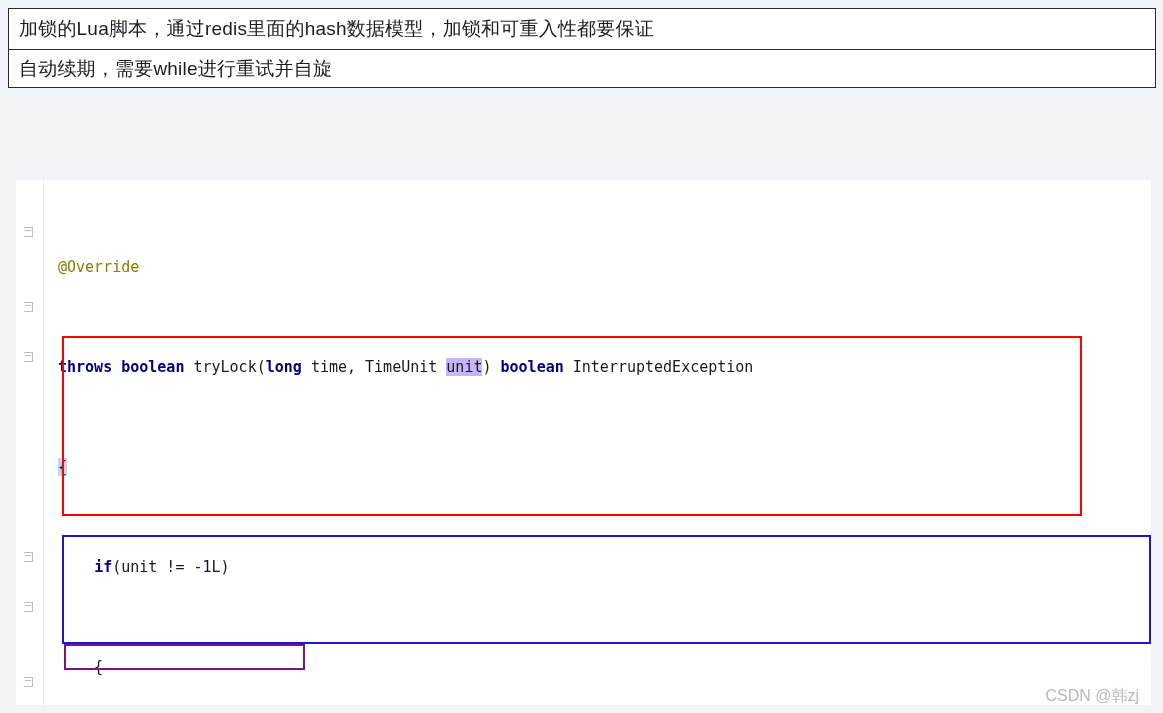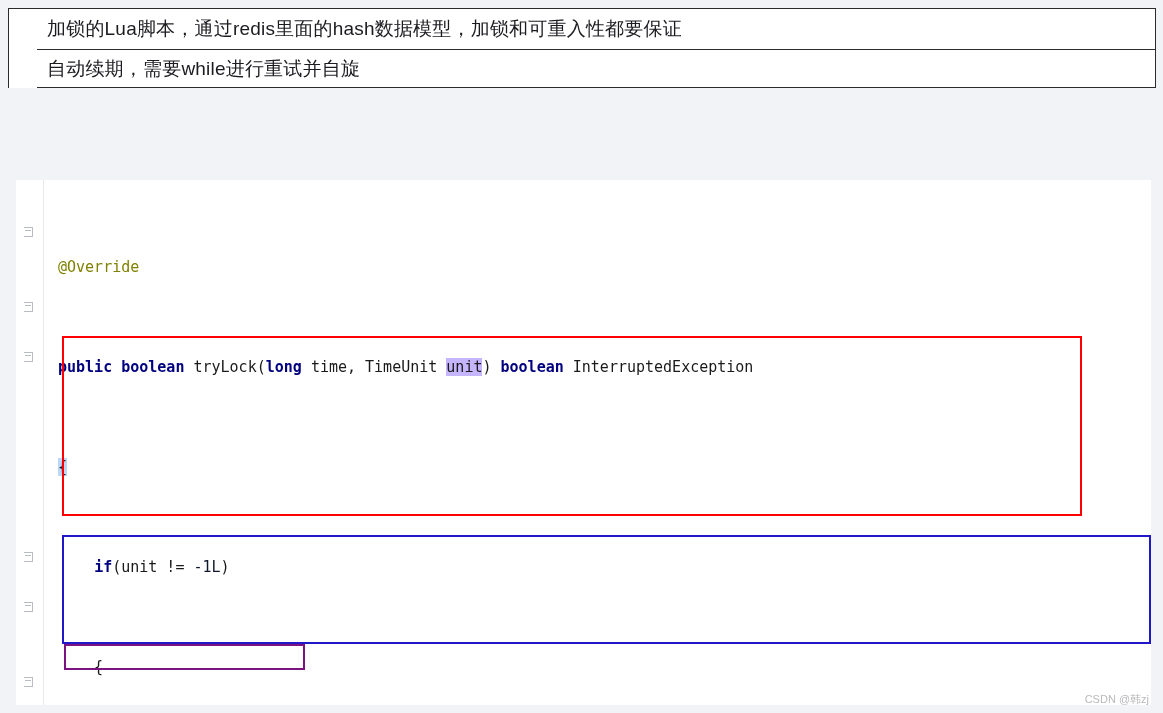--- a/index.html
+++ b/index.html
@@ -12,21 +12,20 @@
   }
 
   
   .notes{
     position:absolute;
     left:8px; top:8px; width:1148px;
     border:1px solid #2b2b2b;
     border-bottom:none;
     background:#ffffff;
     box-sizing:border-box;
-    padding-left:28px;
   }
   .note-row{
     border-bottom:1px solid #2b2b2b;
     box-sizing:border-box;
     display:flex;align-items:center;
     padding:0 10px;
     font-size:19px;
     color:#1b1b20;
     letter-spacing:0.2px;
     white-space:nowrap;
@@ -92,22 +91,22 @@
   .hlbox{background:#c4b5fd;}
   .sel{background:#bcd8f7;}
 
   
   .obox{position:absolute;box-sizing:border-box;z-index:5;pointer-events:none;}
   .obox.red{border:2px solid #ff0000;}
   .obox.blue{border:2px solid #2018c8;}
   .obox.purple{border:2px solid #7b1380;}
 
   .watermark{
-    position:absolute;right:14px;bottom:6px;
-    font-size:11px;color:#b9b9bc;
+    position:absolute;right:24px;bottom:6px;
+    font-size:16px;color:#b9b9bc;
     font-family:"Liberation Sans",sans-serif;
     z-index:8;
   }
 </style>
 </head>
 <body>
 
 <div class="notes">
   <div class="note-row r0">
     <span>加锁的Lua脚本，通过redis里面的hash数据模型，加锁和可重入性都要保证</span>
@@ -125,21 +124,21 @@
     <span class="fold minus" style="top:172px;"></span>
     <span class="fold minus" style="top:372px;"></span>
     <span class="fold minus" style="top:422px;"></span>
     <span class="fold minus" style="top:497px;"></span>
   </div>
 
   <div class="code" style="padding-left:28px;">
 
     <div class="ln"><span class="txt"><span class="ann">@Override</span></span></div>
 
-    <div class="ln"><span class="txt"><span class="kw">public</span> <span class="kw">boolean</span> <span class="plain">tryLock(</span><span class="kw">long</span> <span class="plain">time, TimeUnit </span><span class="hlbox">unit</span><span class="plain">) </span><span class="kw">boolean</span> <span class="plain">InterruptedException</span></span></div>
+    <div class="ln"><span class="txt"><span class="kw">throws</span> <span class="kw">boolean</span> <span class="plain">tryLock(</span><span class="kw">long</span> <span class="plain">time, TimeUnit </span><span class="hlbox">unit</span><span class="plain">) </span><span class="kw">boolean</span> <span class="plain">InterruptedException</span></span></div>
 
     <div class="ln"><span class="txt"><span class="sel plain">{</span></span></div>
 
     <div class="ln"><span class="txt"><span class="plain">    </span><span class="kw">if</span><span class="plain">(unit != </span><span class="num">-1L</span><span class="plain">)</span></span></div>
 
     <div class="ln"><span class="txt"><span class="plain">    {</span></span></div>
 
     
 
     

